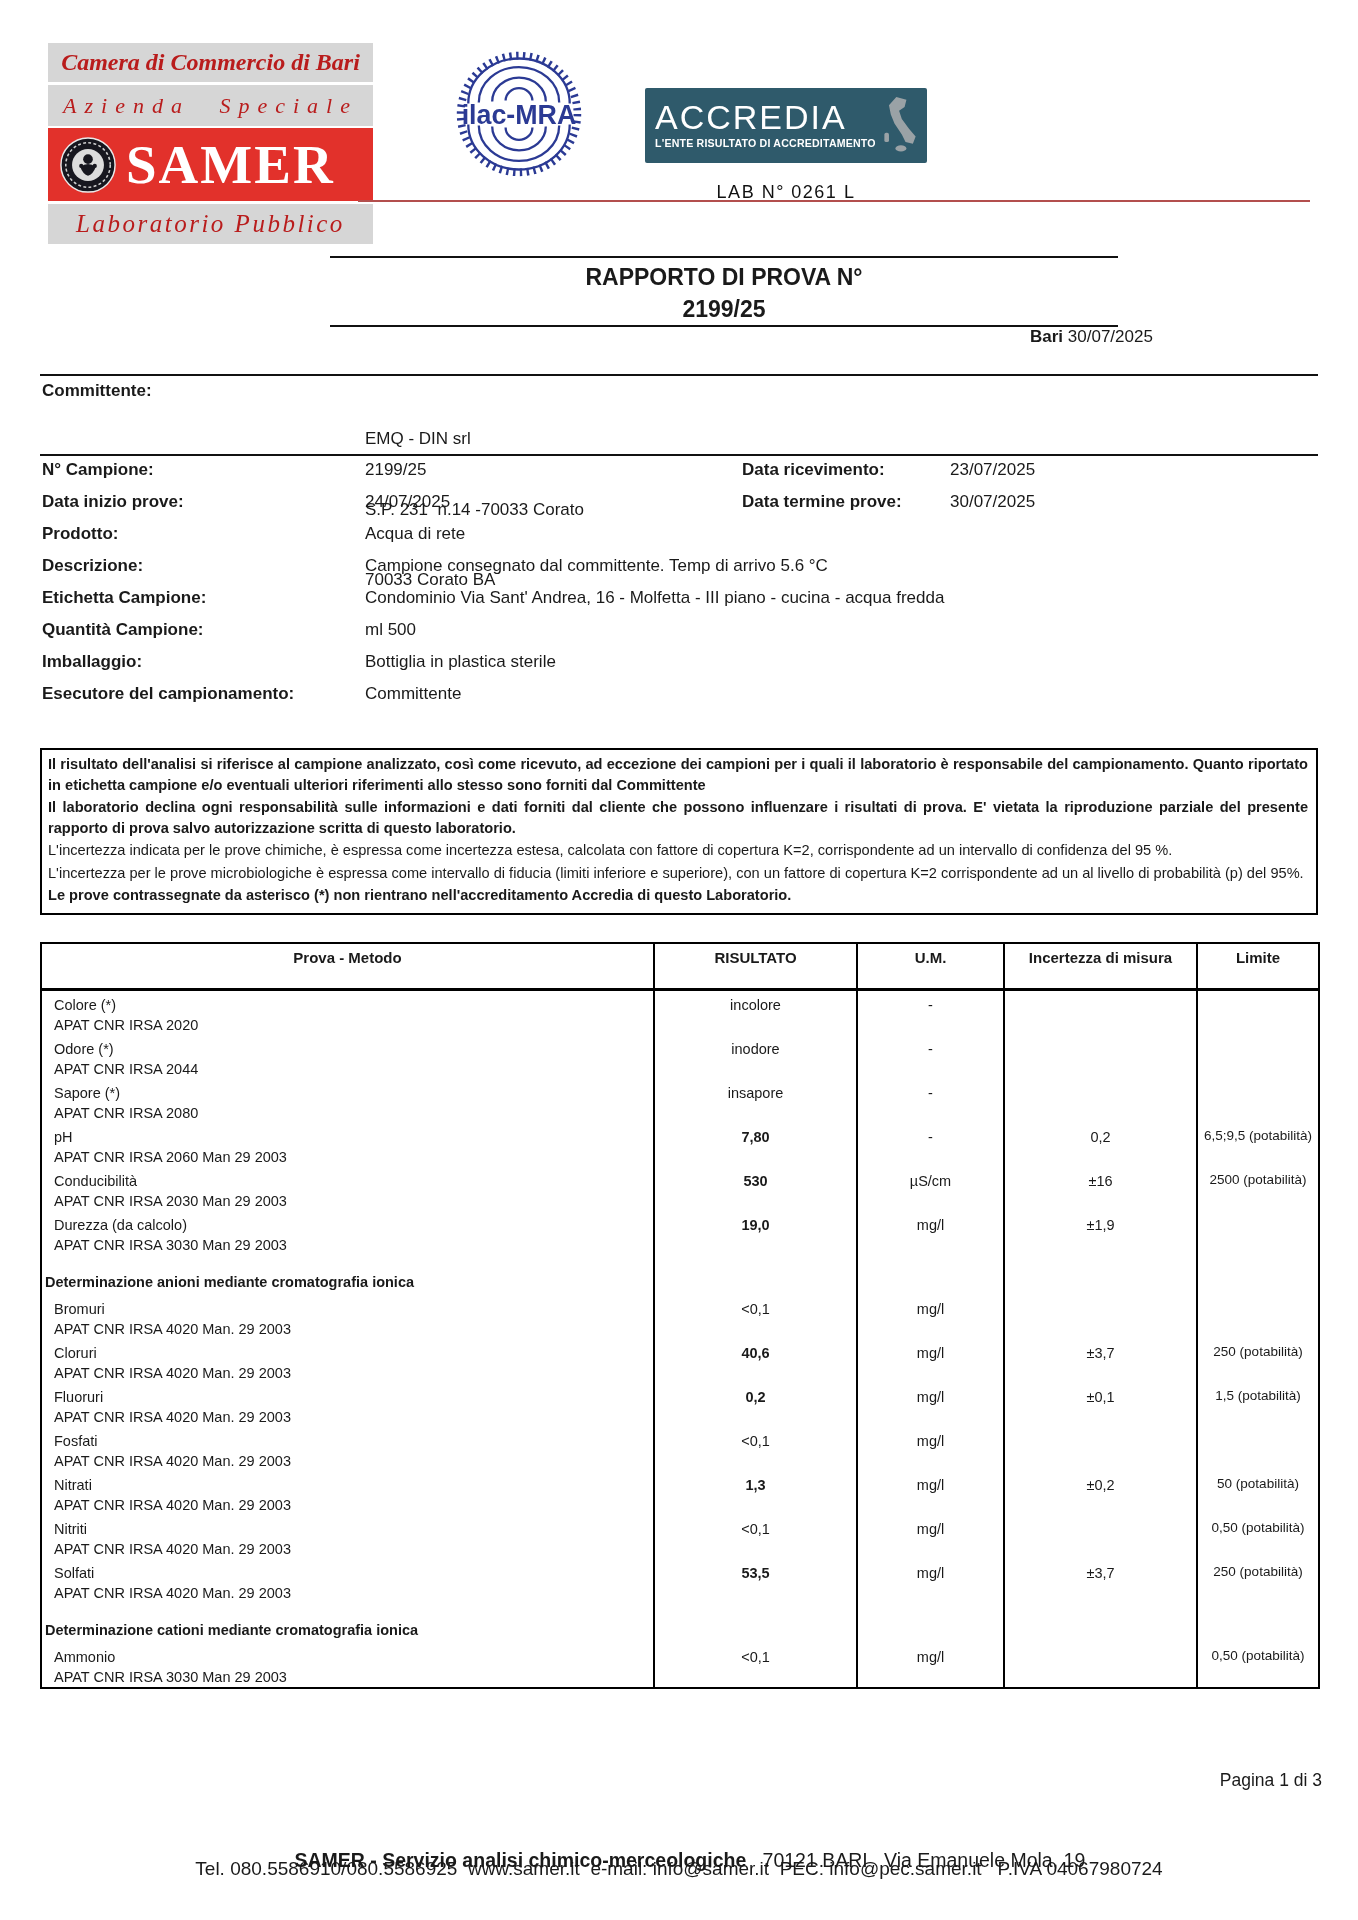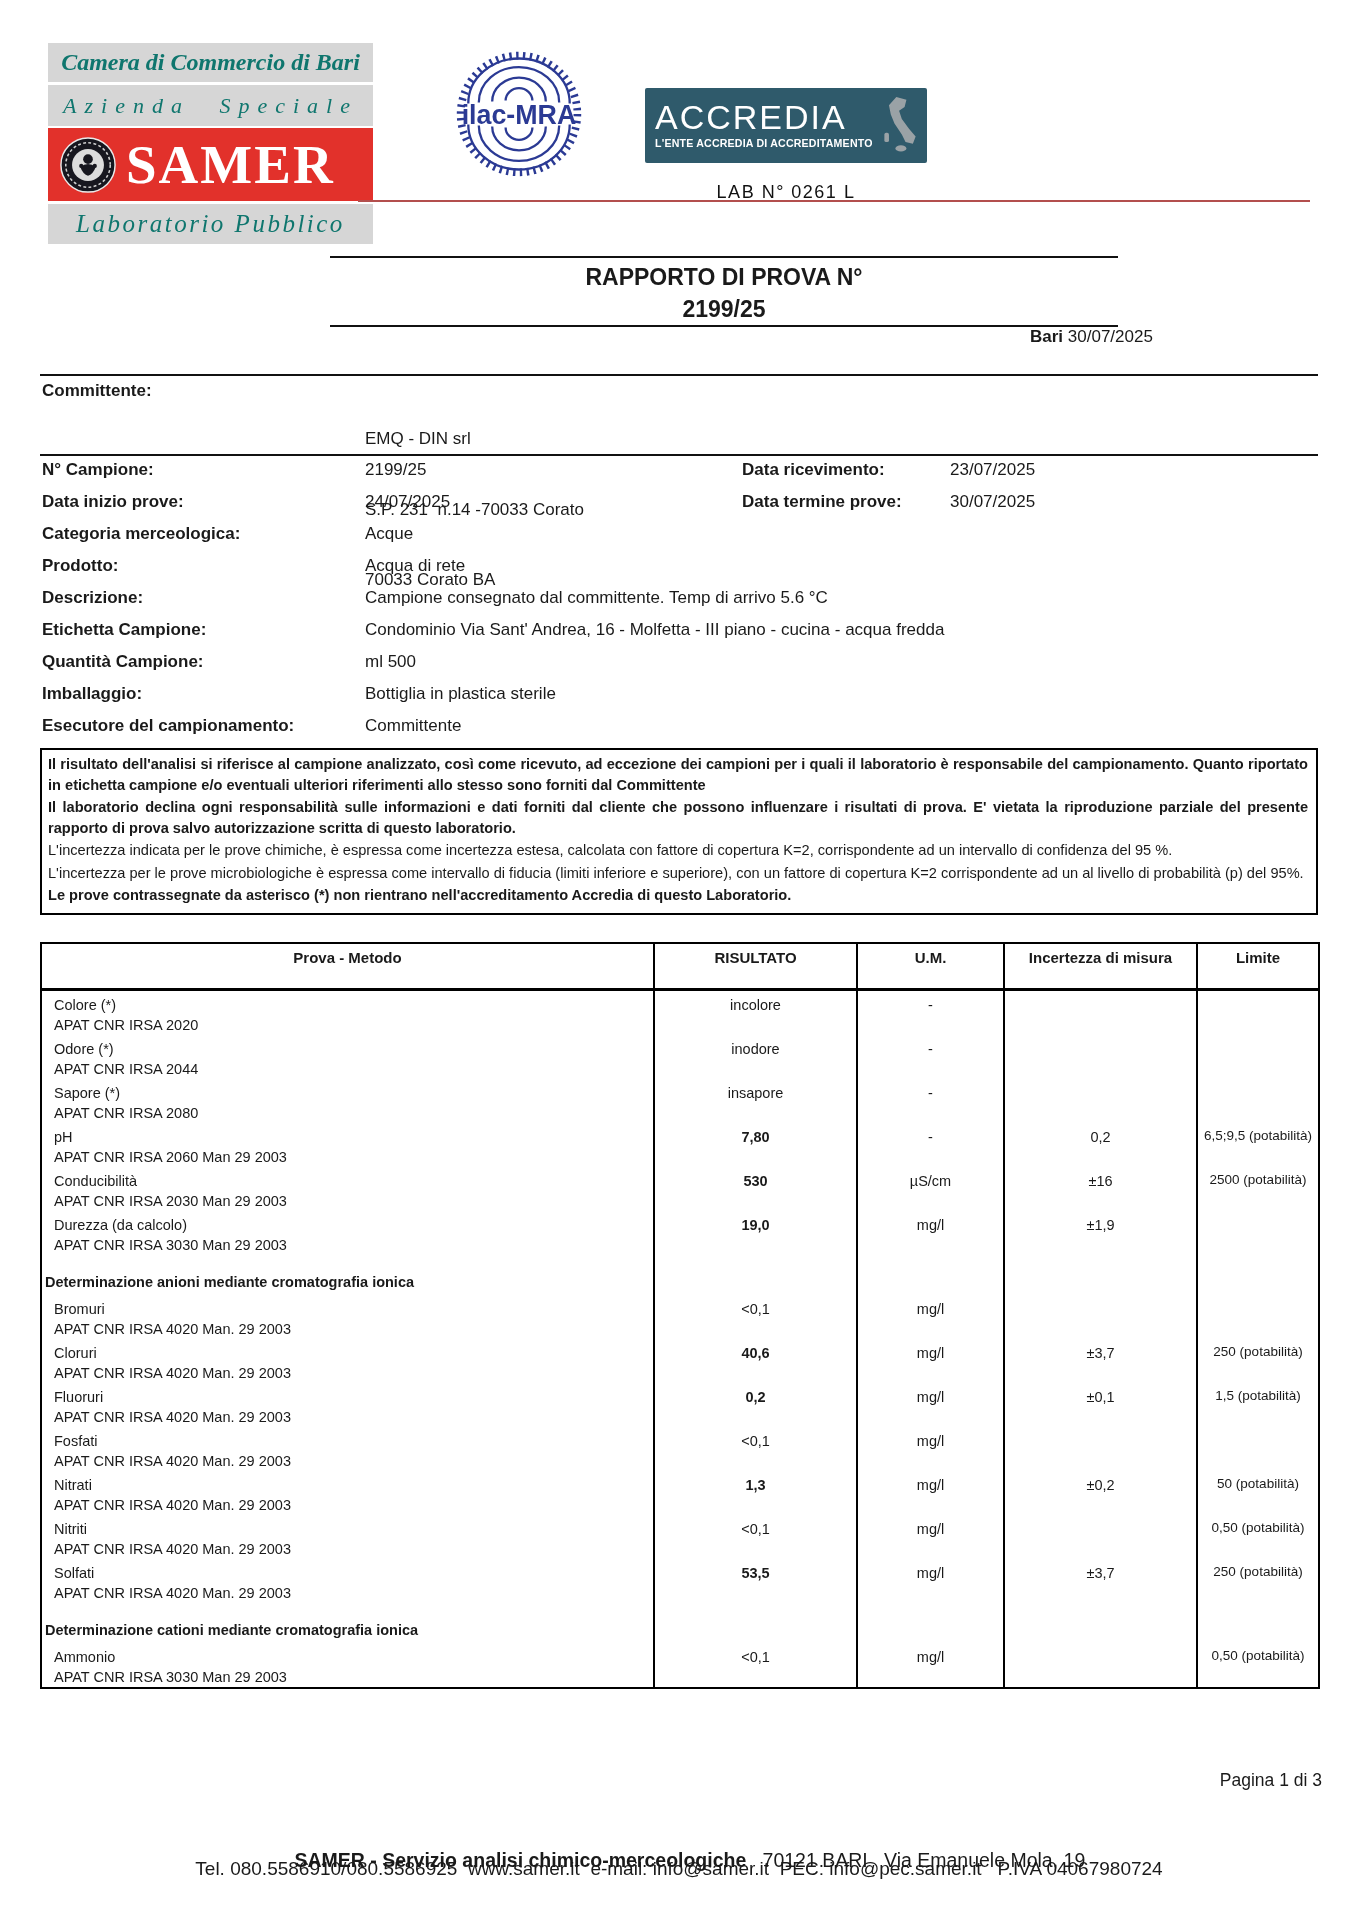--- a/index.html
+++ b/index.html
@@ -2,21 +2,21 @@
 <html><head>
 <meta charset="utf-8">
 <title>Rapporto di Prova</title>
 <style>
   * { margin:0; padding:0; box-sizing:border-box; }
   body { background:#ffffff; font-family:"Liberation Sans","DejaVu Sans",sans-serif; color:#1a1a1a; }
   .page { position:relative; width:1358px; height:1920px; background:#ffffff; overflow:hidden; margin:0 auto; }
 
   
   .logo-block { position:absolute; left:48px; top:43px; width:325px; }
-  .gray-bar { background:#d6d6d6; color:#0f766e; font-family:"Liberation Serif","DejaVu Serif",serif; text-align:center; }
+  .gray-bar { background:#d6d6d6; color:#b91c1c; font-family:"Liberation Serif","DejaVu Serif",serif; text-align:center; }
   .bar1 { height:39px; line-height:39px; font-size:24px; font-weight:bold; font-style:italic; margin-bottom:3px; }
   .bar2 { height:41px; line-height:41px; font-size:22px; font-style:italic; letter-spacing:8px; word-spacing:16px; margin-bottom:2px; overflow:hidden; }
   .red-block { height:73px; background:#e2312b; display:flex; align-items:center; padding-left:11px; }
   .samer-name { font-family:"Liberation Serif","DejaVu Serif",serif; font-weight:bold; color:#ffffff; font-size:55px; letter-spacing:2px; margin-left:9px; line-height:73px;text-align:right; }
   .bar3 { height:40px; line-height:40px; font-size:25px; font-style:italic; letter-spacing:2.5px; margin-top:3px; }
 
   .ilac-logo { position:absolute; left:452px; top:44px; }
 
   .accredia-box { position:absolute; left:645px; top:88px; width:282px; height:75px; background:#2f5a6b; border-radius:2px;
     display:flex; justify-content:space-between; align-items:center; padding:4px 8px 6px 10px; }
@@ -110,21 +110,21 @@
         <path d="M28,82 A42,37 0 0 0 112,82"></path>
         <path d="M17,81 A53,47 0 0 0 123,81"></path>
       </g>
     </g>
     <text x="70" y="80" text-anchor="middle" font-family="Liberation Sans, sans-serif" font-size="28" font-weight="bold" fill="#2b3a94">ilac-MRA</text>
   </svg>
 
   <div class="accredia-box">
     <div>
       <div class="accredia-title">ACCREDIA</div>
-      <div class="accredia-sub">L'ENTE ACCREDIA DI ACCREDITAMENTO</div>
+      <div class="accredia-sub">L'ENTE RISULTATO DI ACCREDITAMENTO</div>
     </div>
     <svg width="38" height="57" viewBox="0 0 40 62">
       <path d="M16,1 L27,4 L25,12 L19,16 L22,25 L30,36 L37,44 L34,52 L26,50 L22,42 L14,30 L10,20 L8,10 Z" fill="#9aa2a6"></path>
       <ellipse cx="21" cy="57" rx="6" ry="3.4" fill="#9aa2a6"></ellipse>
       <rect x="3" y="40" width="5" height="10" rx="2" fill="#9aa2a6"></rect>
     </svg>
   </div>
   <div class="lab-number">LAB N° 0261 L</div>
 
   <div class="red-rule"></div>
@@ -154,24 +154,20 @@
         <span class="ilbl">N° Campione:</span>
         <span class="ival">2199/25</span>
         <span class="ilbl2">Data ricevimento:</span>
         <span class="ival2">23/07/2025</span>
       </div>
       <div class="info-row">
         <span class="ilbl">Data inizio prove:</span>
         <span class="ival">24/07/2025</span>
         <span class="ilbl2">Data termine prove:</span>
         <span class="ival2">30/07/2025</span>
-      </div>
-      <div class="info-row">
-        <span class="ilbl">Categoria merceologica:</span>
-        <span class="ival">Acque</span>
       </div>
       <div class="info-row">
         <span class="ilbl">Prodotto:</span>
         <span class="ival">Acqua di rete</span>
       </div>
       <div class="info-row">
         <span class="ilbl">Descrizione:</span>
         <span class="ival">Campione consegnato dal committente. Temp di arrivo 5.6 °C</span>
       </div>
       <div class="info-row">

